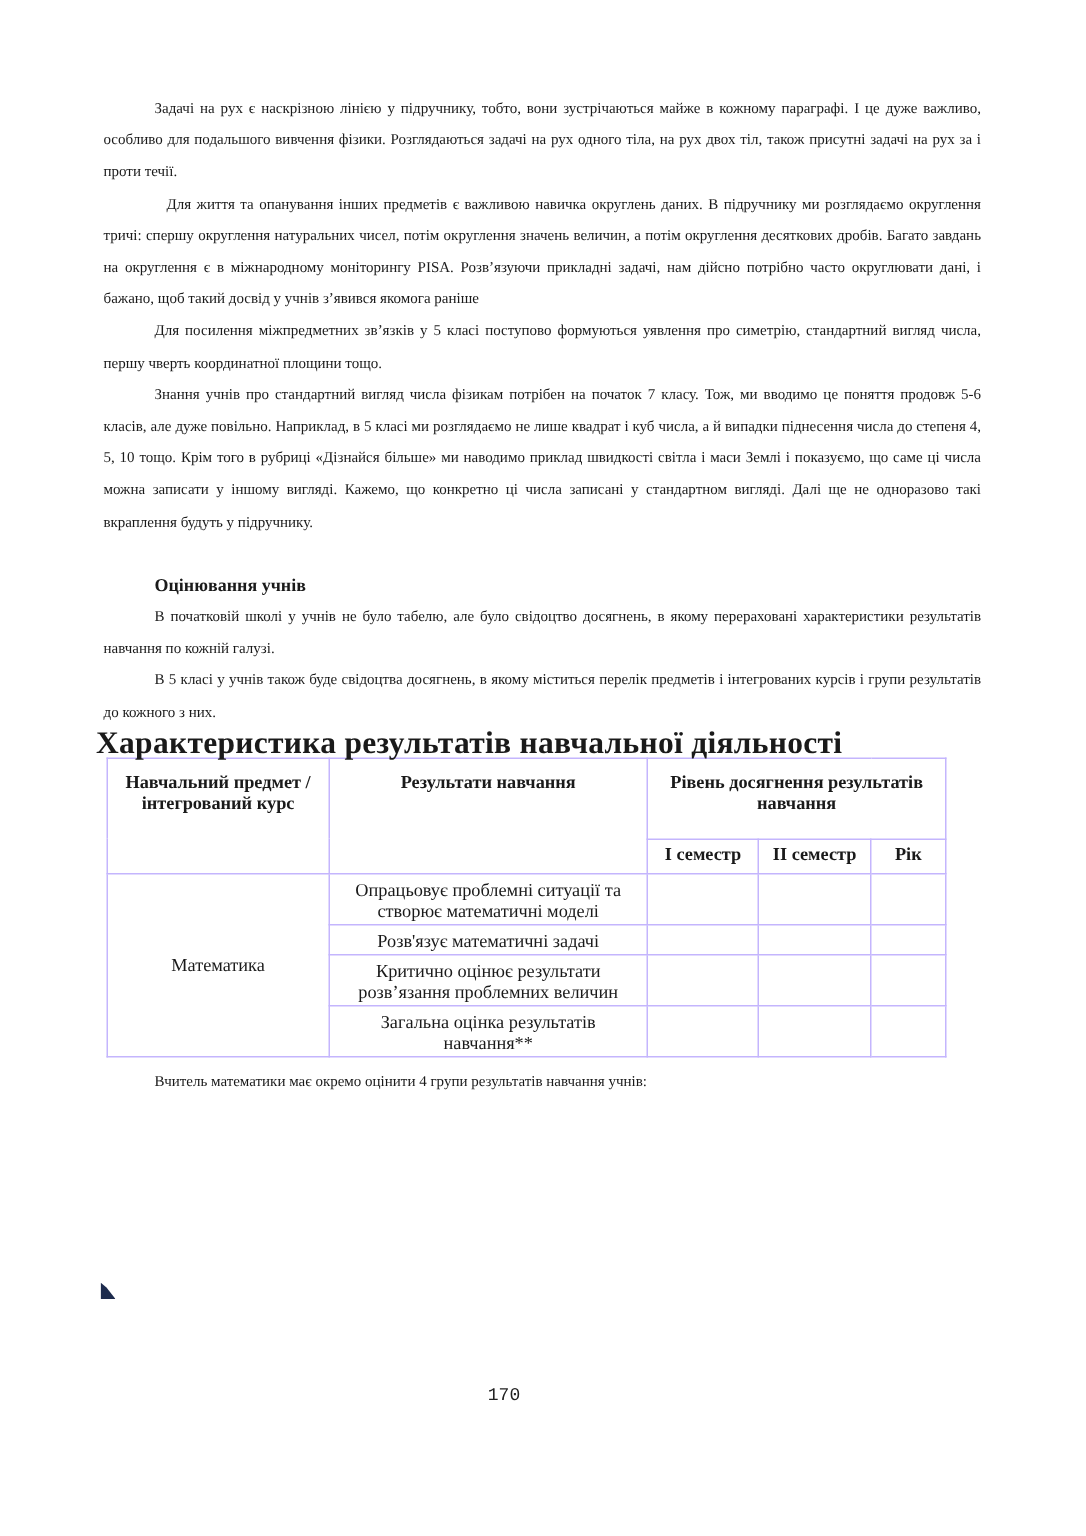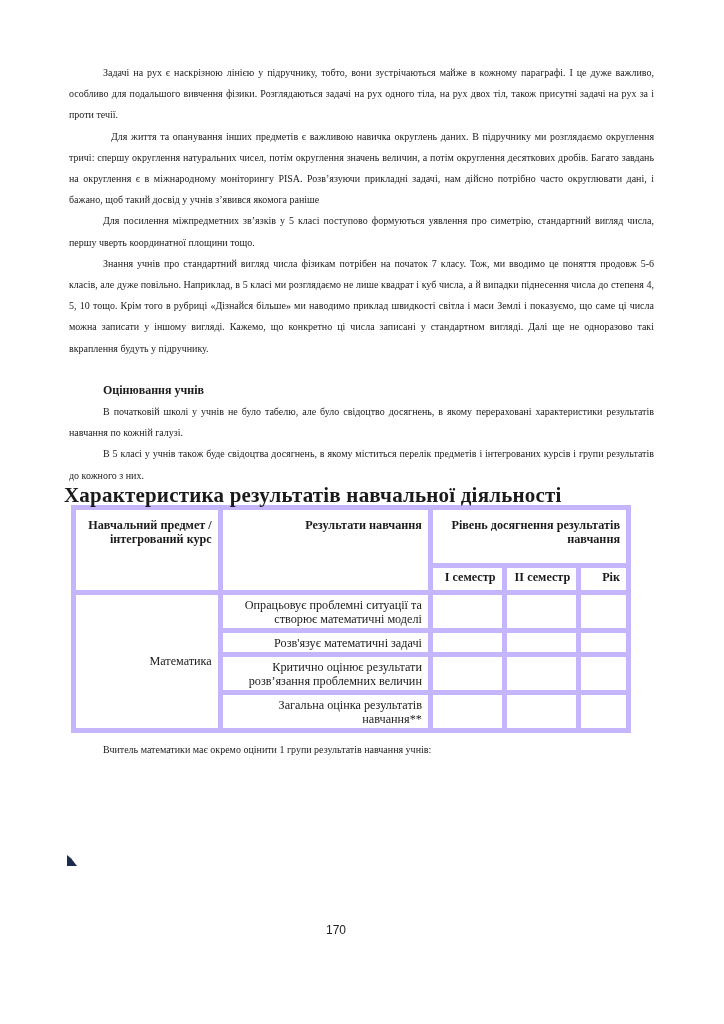--- a/index.html
+++ b/index.html
@@ -20,35 +20,35 @@
     }
     .table-title {
       margin: 0; font-size: 21px; line-height: 18px; font-weight: bold;
       letter-spacing: 0.2px; margin-left: -5px; margin-top: 0px;
     }
     table.results {
       border-collapse: collapse; margin-left: 2px; width: 560px;
       font-size: 12.2px; line-height: 14px; margin-top: 1px;
     }
     table.results td, table.results th {
-      border: 5px solid #c4b5fd; padding: 2px 6px; vertical-align: top; text-align: right;
+      border: 1px solid #c4b5fd; padding: 2px 6px; vertical-align: top; text-align: center;
     }
     table.results th { font-weight: bold; }
     .hdr-tall { height: 43px; padding-top: 8px !important; }
     .sub { height: 18px; }
     .subject-cell { vertical-align: middle !important; }
     .res { height: 28px; padding-top: 3px !important; padding-bottom: 2px !important; margin-left: 36px; }
     .res.single { height: 14px; }
     .marker {
       position: absolute; left: 67px; top: 855px; width: 10px; height: 11px;
       background: #1d2b4d; clip-path: polygon(0 0, 40% 30%, 100% 100%, 0 100%);
     }
     .page-number {
       position: absolute; left: 0; width: 672px; top: 923px; text-align: center;
-      font-family: Liberation Sans, sans-serif; font-size: 12px; color: #222;
+      font-family: Liberation Mono, monospace; font-size: 12px; color: #222;
     }
   </style>
 </head>
 <body>
 
 <div class="page">
   <p class="para">Задачі на рух є наскрізною лінією у підручнику, тобто, вони зустрічаються майже в кожному параграфі. І це дуже важливо, особливо для подальшого вивчення фізики. Розглядаються задачі на рух одного тіла, на рух двох тіл, також присутні задачі на рух за і проти течії.</p>
   <p class="para tight">Для життя та опанування інших предметів є важливою навичка округлень даних. В підручнику ми розглядаємо округлення тричі: спершу округлення натуральних чисел, потім округлення значень величин, а потім округлення десяткових дробів. Багато завдань на округлення є в міжнародному моніторингу PISA. Розв’язуючи прикладні задачі, нам дійсно потрібно часто округлювати дані, і бажано, щоб такий досвід у учнів з’явився якомога раніше</p>
   <p class="para">Для посилення міжпредметних зв’язків у 5 класі поступово формуються уявлення про симетрію, стандартний вигляд числа, першу чверть координатної площини тощо.</p>
   <p class="para">Знання учнів про стандартний вигляд числа фізикам потрібен на початок 7 класу. Тож, ми вводимо це поняття продовж 5-6 класів, але дуже повільно. Наприклад, в 5 класі ми розглядаємо не лише квадрат і куб числа, а й випадки піднесення числа до степеня 4, 5, 10 тощо. Крім того в рубриці «Дізнайся більше» ми наводимо приклад швидкості світла і маси Землі і показуємо, що саме ці числа можна записати у іншому вигляді. Кажемо, що конкретно ці числа записані у стандартном вигляді. Далі ще не одноразово такі вкраплення будуть у підручнику.</p>
@@ -100,17 +100,17 @@
     </tr>
     <tr>
       <td class="res">Загальна оцінка результатів навчання**</td>
       <td></td>
       <td></td>
       <td></td>
     </tr>
   </tbody>
     </table>
 
-  <p class="para" style="margin-top:6px">Вчитель математики має окремо оцінити 1 групи результатів навчання учнів:</p>
+  <p class="para" style="margin-top:6px">Вчитель математики має окремо оцінити 4 групи результатів навчання учнів:</p>
 </div>
 
 <div class="marker"></div>
 <div class="page-number">170</div>
 
 </body></html>

